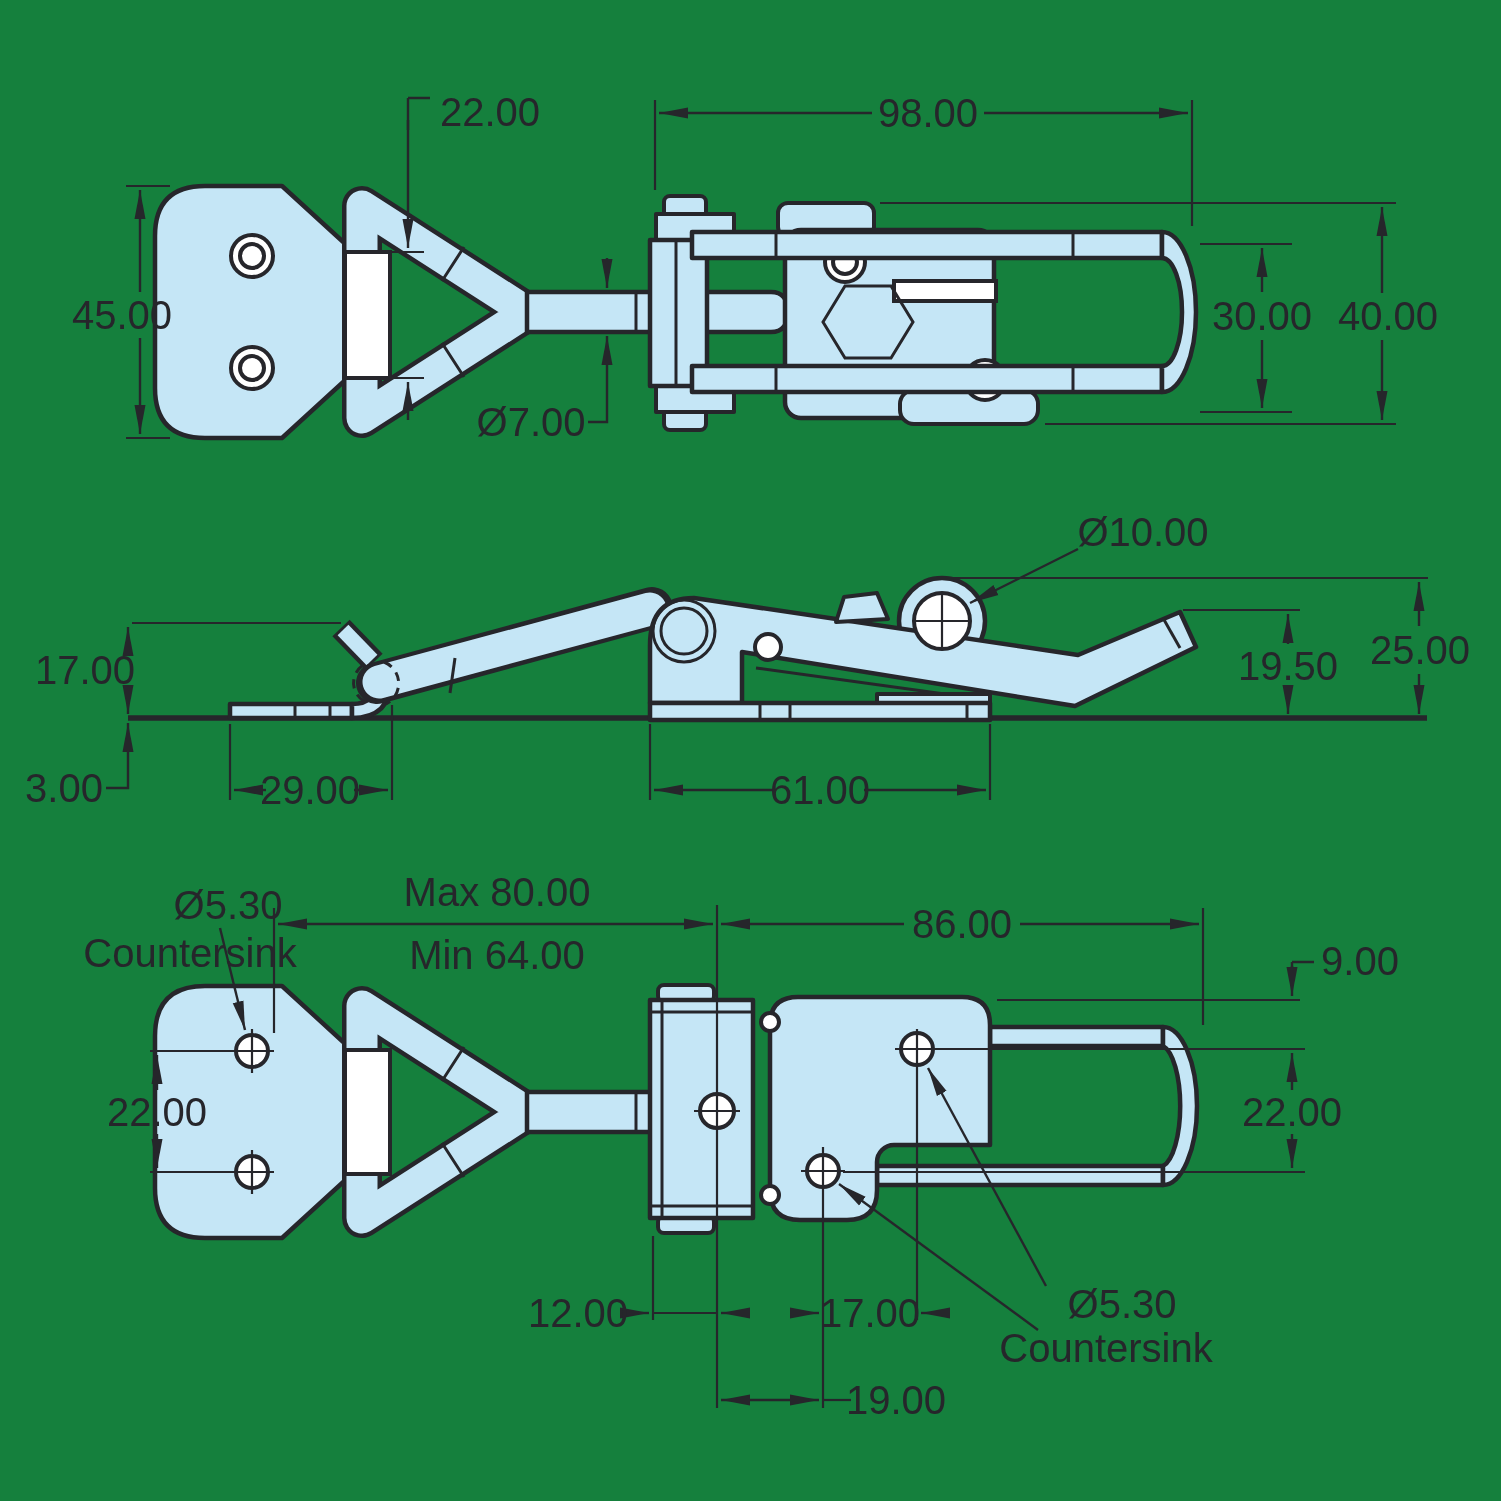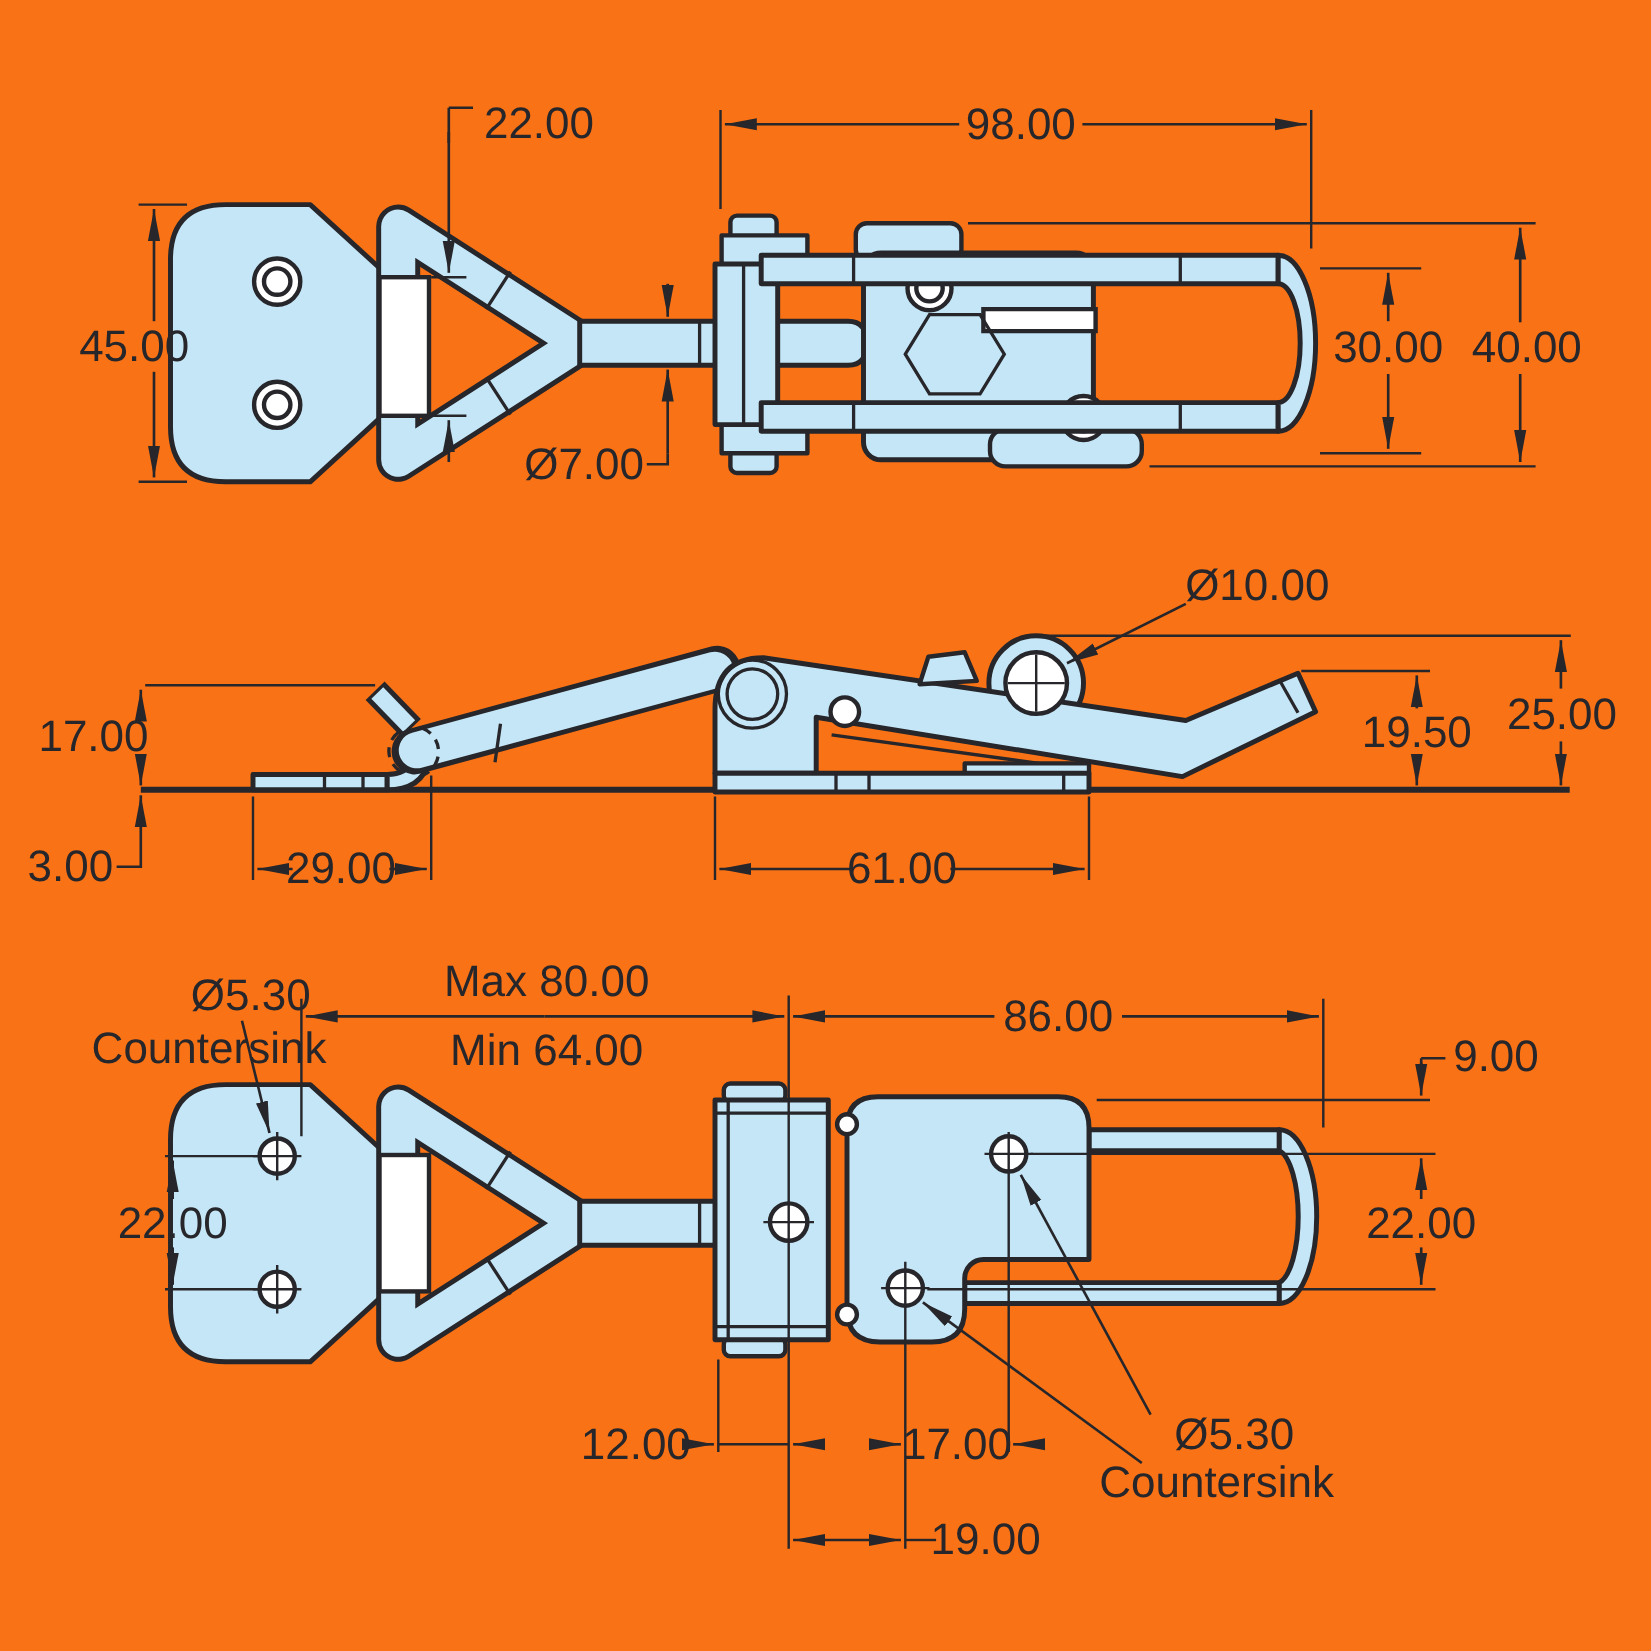--- a/index.html
+++ b/index.html
@@ -1,16 +1,16 @@
 <!DOCTYPE html>
 <html><head>
 <meta charset="utf-8">
 <style>
   html,body{margin:0;padding:0;background:#ffffff;}
-  .stage{width:1501px;height:1501px;position:relative;background:#f97316;
+  .stage{width:1501px;height:1501px;position:relative;background:#15803d;
          font-family:"Liberation Sans", sans-serif;}
   svg{display:block;}
   text{font-family:"Liberation Sans", sans-serif;fill:#26262b;font-size:40px;}
   .part{fill:#c5e6f6;stroke:#26262b;stroke-width:4.5;stroke-linejoin:round;}
   .part-thin{fill:#c5e6f6;stroke:#26262b;stroke-width:4;stroke-linejoin:round;}
   .pline{stroke:#26262b;stroke-width:3;fill:none;}
   .white{fill:#ffffff;stroke:#26262b;stroke-width:4;}
   .dim{stroke:#26262b;stroke-width:2.4;fill:none;}
   .thin{stroke:#26262b;stroke-width:2.2;fill:none;}
   .dash{stroke:#26262b;stroke-width:3;fill:none;stroke-dasharray:9 7;}

